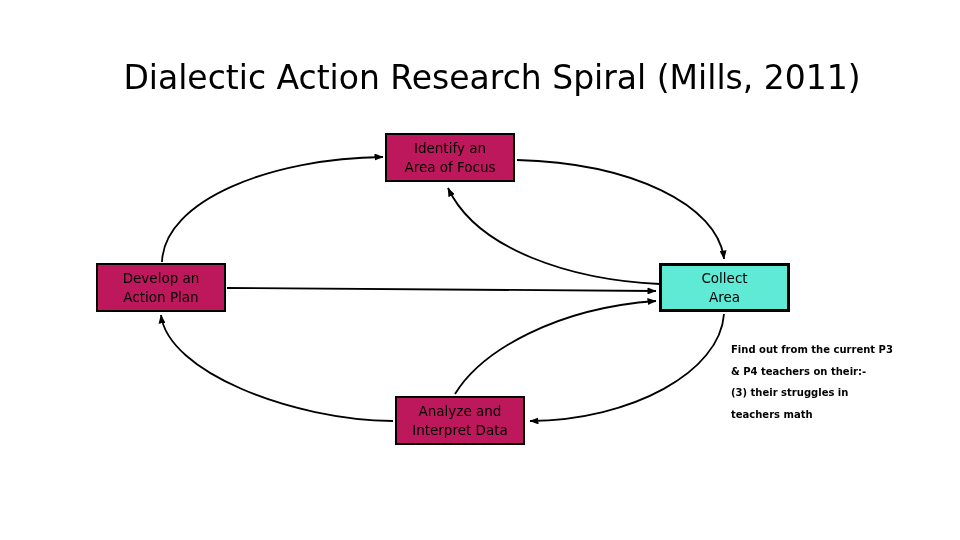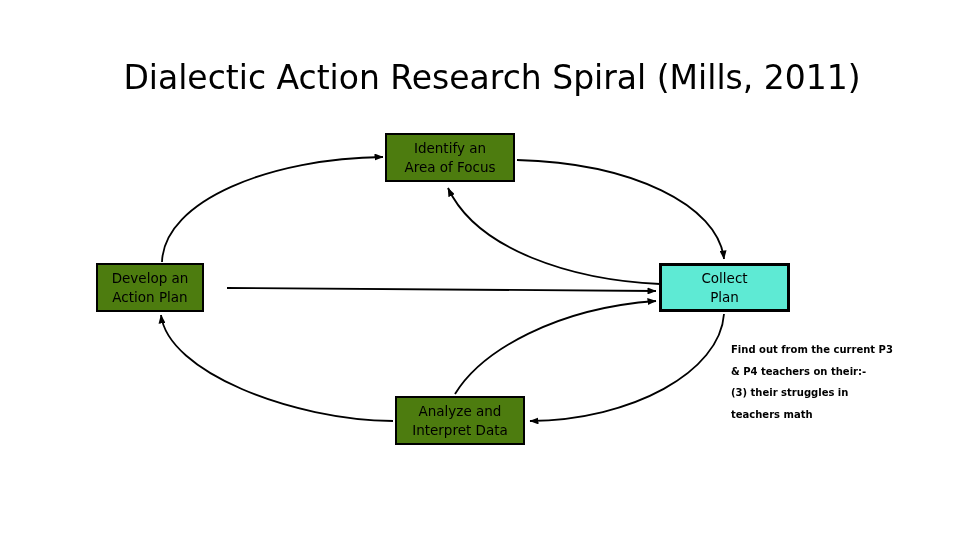--- a/index.html
+++ b/index.html
@@ -41,21 +41,21 @@
     position: absolute;
     left: 0;
     top: 0;
     width: 960px;
     height: 540px;
   }
   .node-box {
     position: absolute;
     box-sizing: border-box;
     border: 2px solid #000000;
-    background: #4d7c0f;
+    background: #be185d;
     display: flex;
     flex-direction: column;
     align-items: center;
     justify-content: center;
     font-size: 13.5px;
     line-height: 19px;
     text-align: center;
     color: #000000;
   }
   .node-box .line {
@@ -64,21 +64,21 @@
   }
   #node-identify {
     left: 373px;
     top: 133px;
     width: 130px;
     height: 49px;
   }
   #node-develop {
     left: 84px;
     top: 263px;
-    width: 108px;
+    width: 130px;
     height: 49px;
   }
   #node-collect {
     left: 647px;
     top: 263px;
     width: 131px;
     height: 49px;
     background: #5eead4;
     border-width: 3px;
   }
@@ -133,21 +133,21 @@
     <path d="M 648 284 C 560 280, 465 250, 436 188" fill="none" stroke="#000000" stroke-width="1.8" marker-end="url(#arrowhead)"></path>
   </svg>
 
   <div class="node-box" id="node-identify">
     <span class="line">Identify an</span>
     <span class="line">Area of Focus</span>
   </div>
 
   <div class="node-box" id="node-collect">
     <span class="line">Collect</span>
-    <span class="line">Plan</span>
+    <span class="line">Area</span>
   </div>
 
   <div class="node-box" id="node-analyze">
     <span class="line">Analyze and</span>
     <span class="line">Interpret Data</span>
   </div>
 
   <div class="node-box" id="node-develop">
     <span class="line">Develop an</span>
     <span class="line">Action Plan</span>

